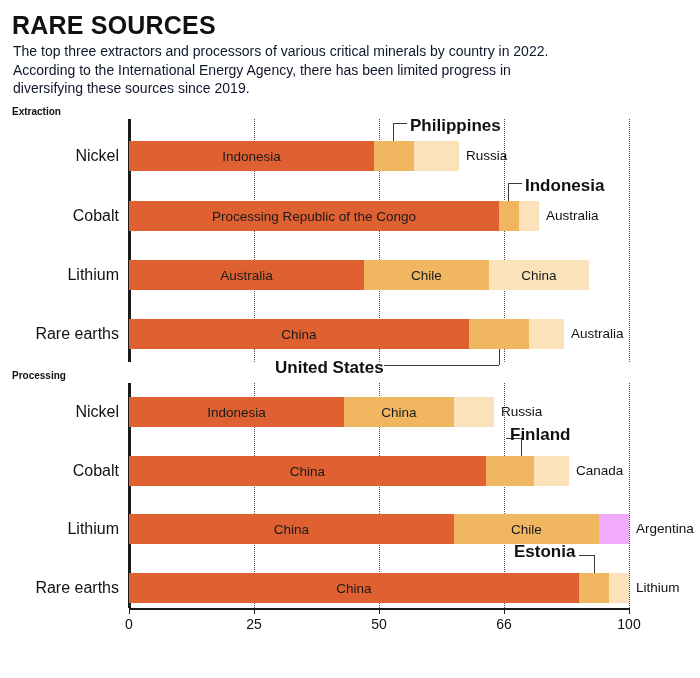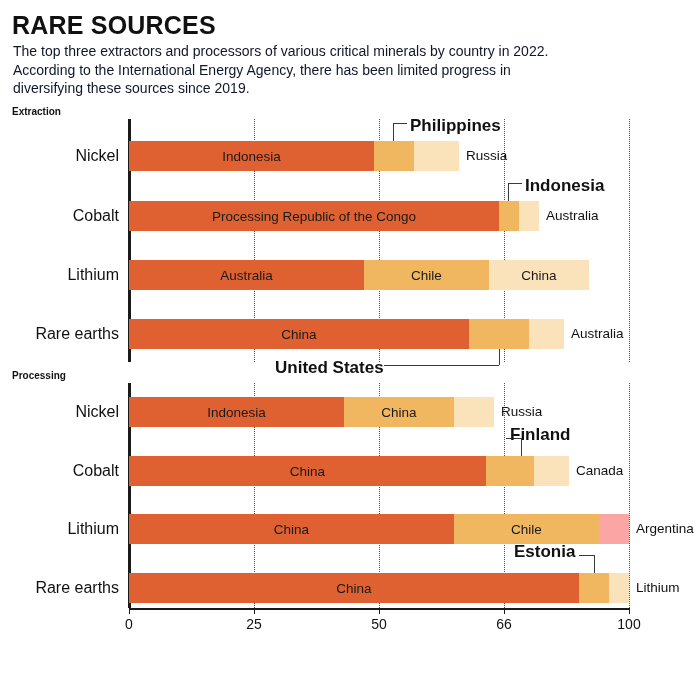--- a/index.html
+++ b/index.html
@@ -300,21 +300,21 @@
 
       <div class="row" style="top:131px; width:500px;">
         <div class="row-label">Lithium</div>
         <div class="bar" style="left:0; width:500px;">
           <div class="seg" style="width:325px;background:#df6132;">
             <span class="seg-label-in">China</span>
           </div>
           <div class="seg" style="width:145px;background:#f0b760;">
             <span class="seg-label-in">Chile</span>
           </div>
-          <div class="seg" style="width:30px;background:#fca5a5;">
+          <div class="seg" style="width:30px;background:#f0abfc;">
             <span class="seg-label-right">Argentina</span>
           </div>
         </div>
       </div>
 
       <div class="row" style="top:190px; width:500px;">
         <div class="row-label">Rare earths</div>
         <div class="bar" style="left:0; width:500px;">
           <div class="seg" style="width:450px;background:#df6132;">
             <span class="seg-label-in">China</span>

